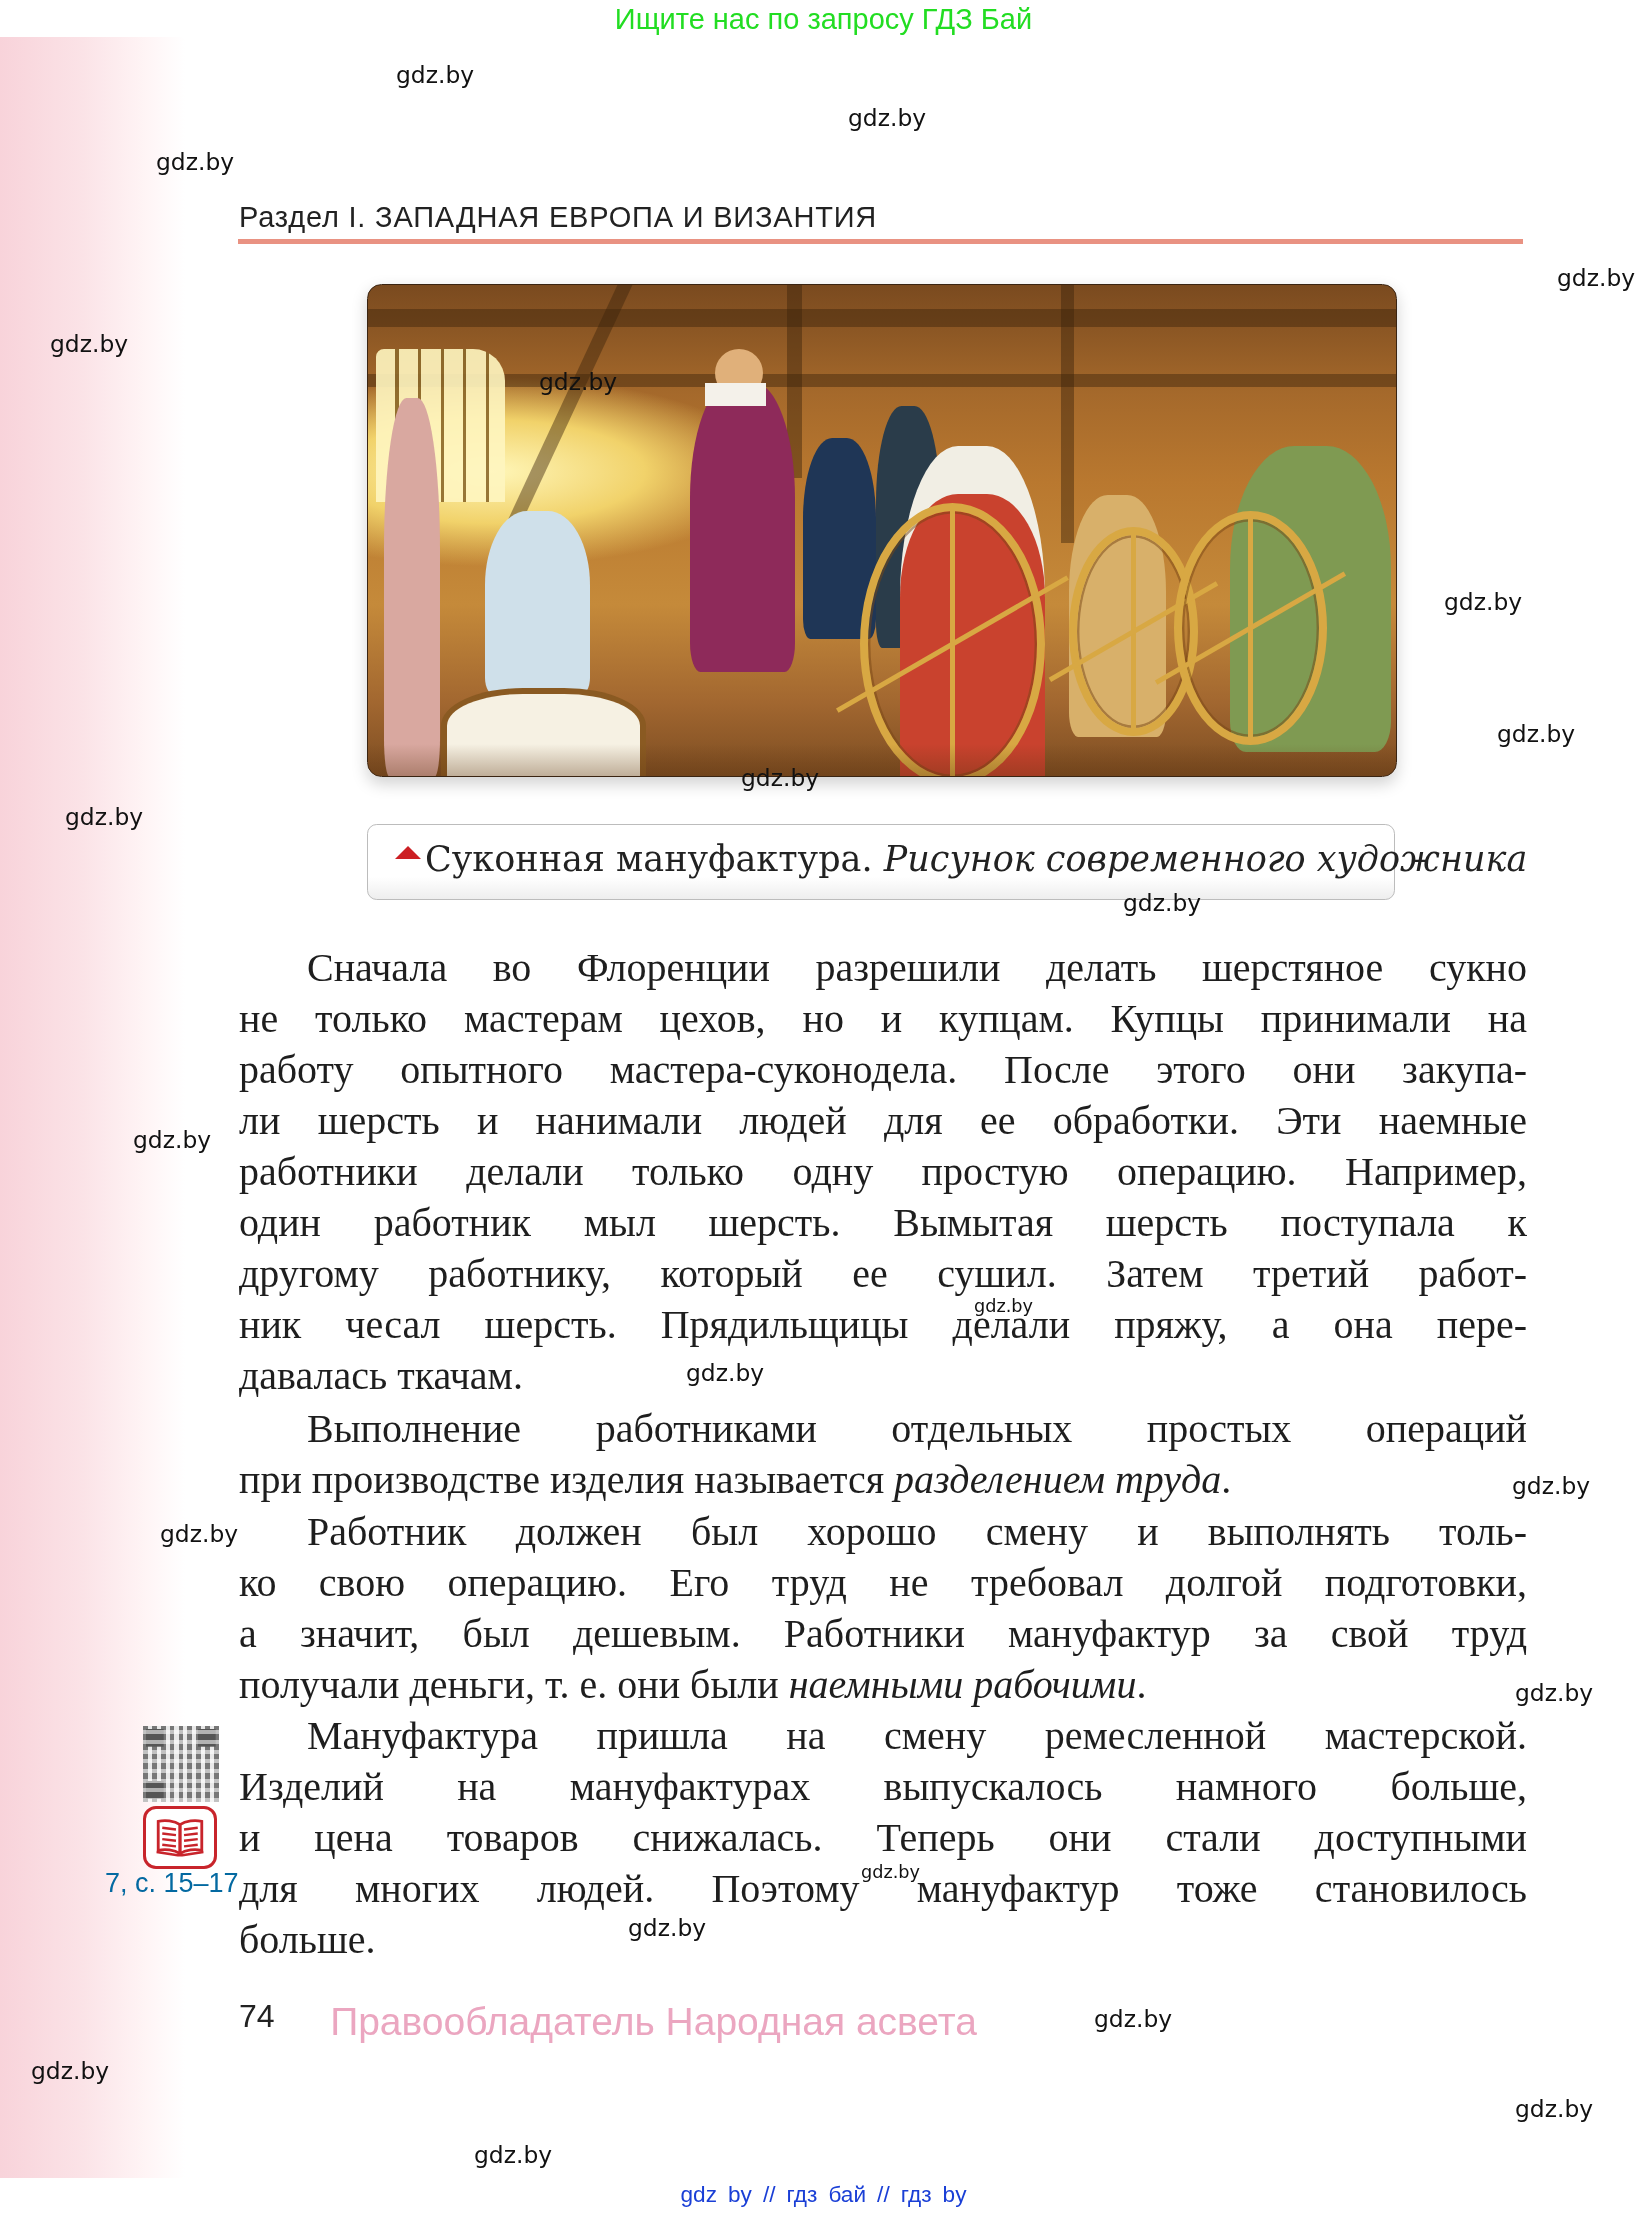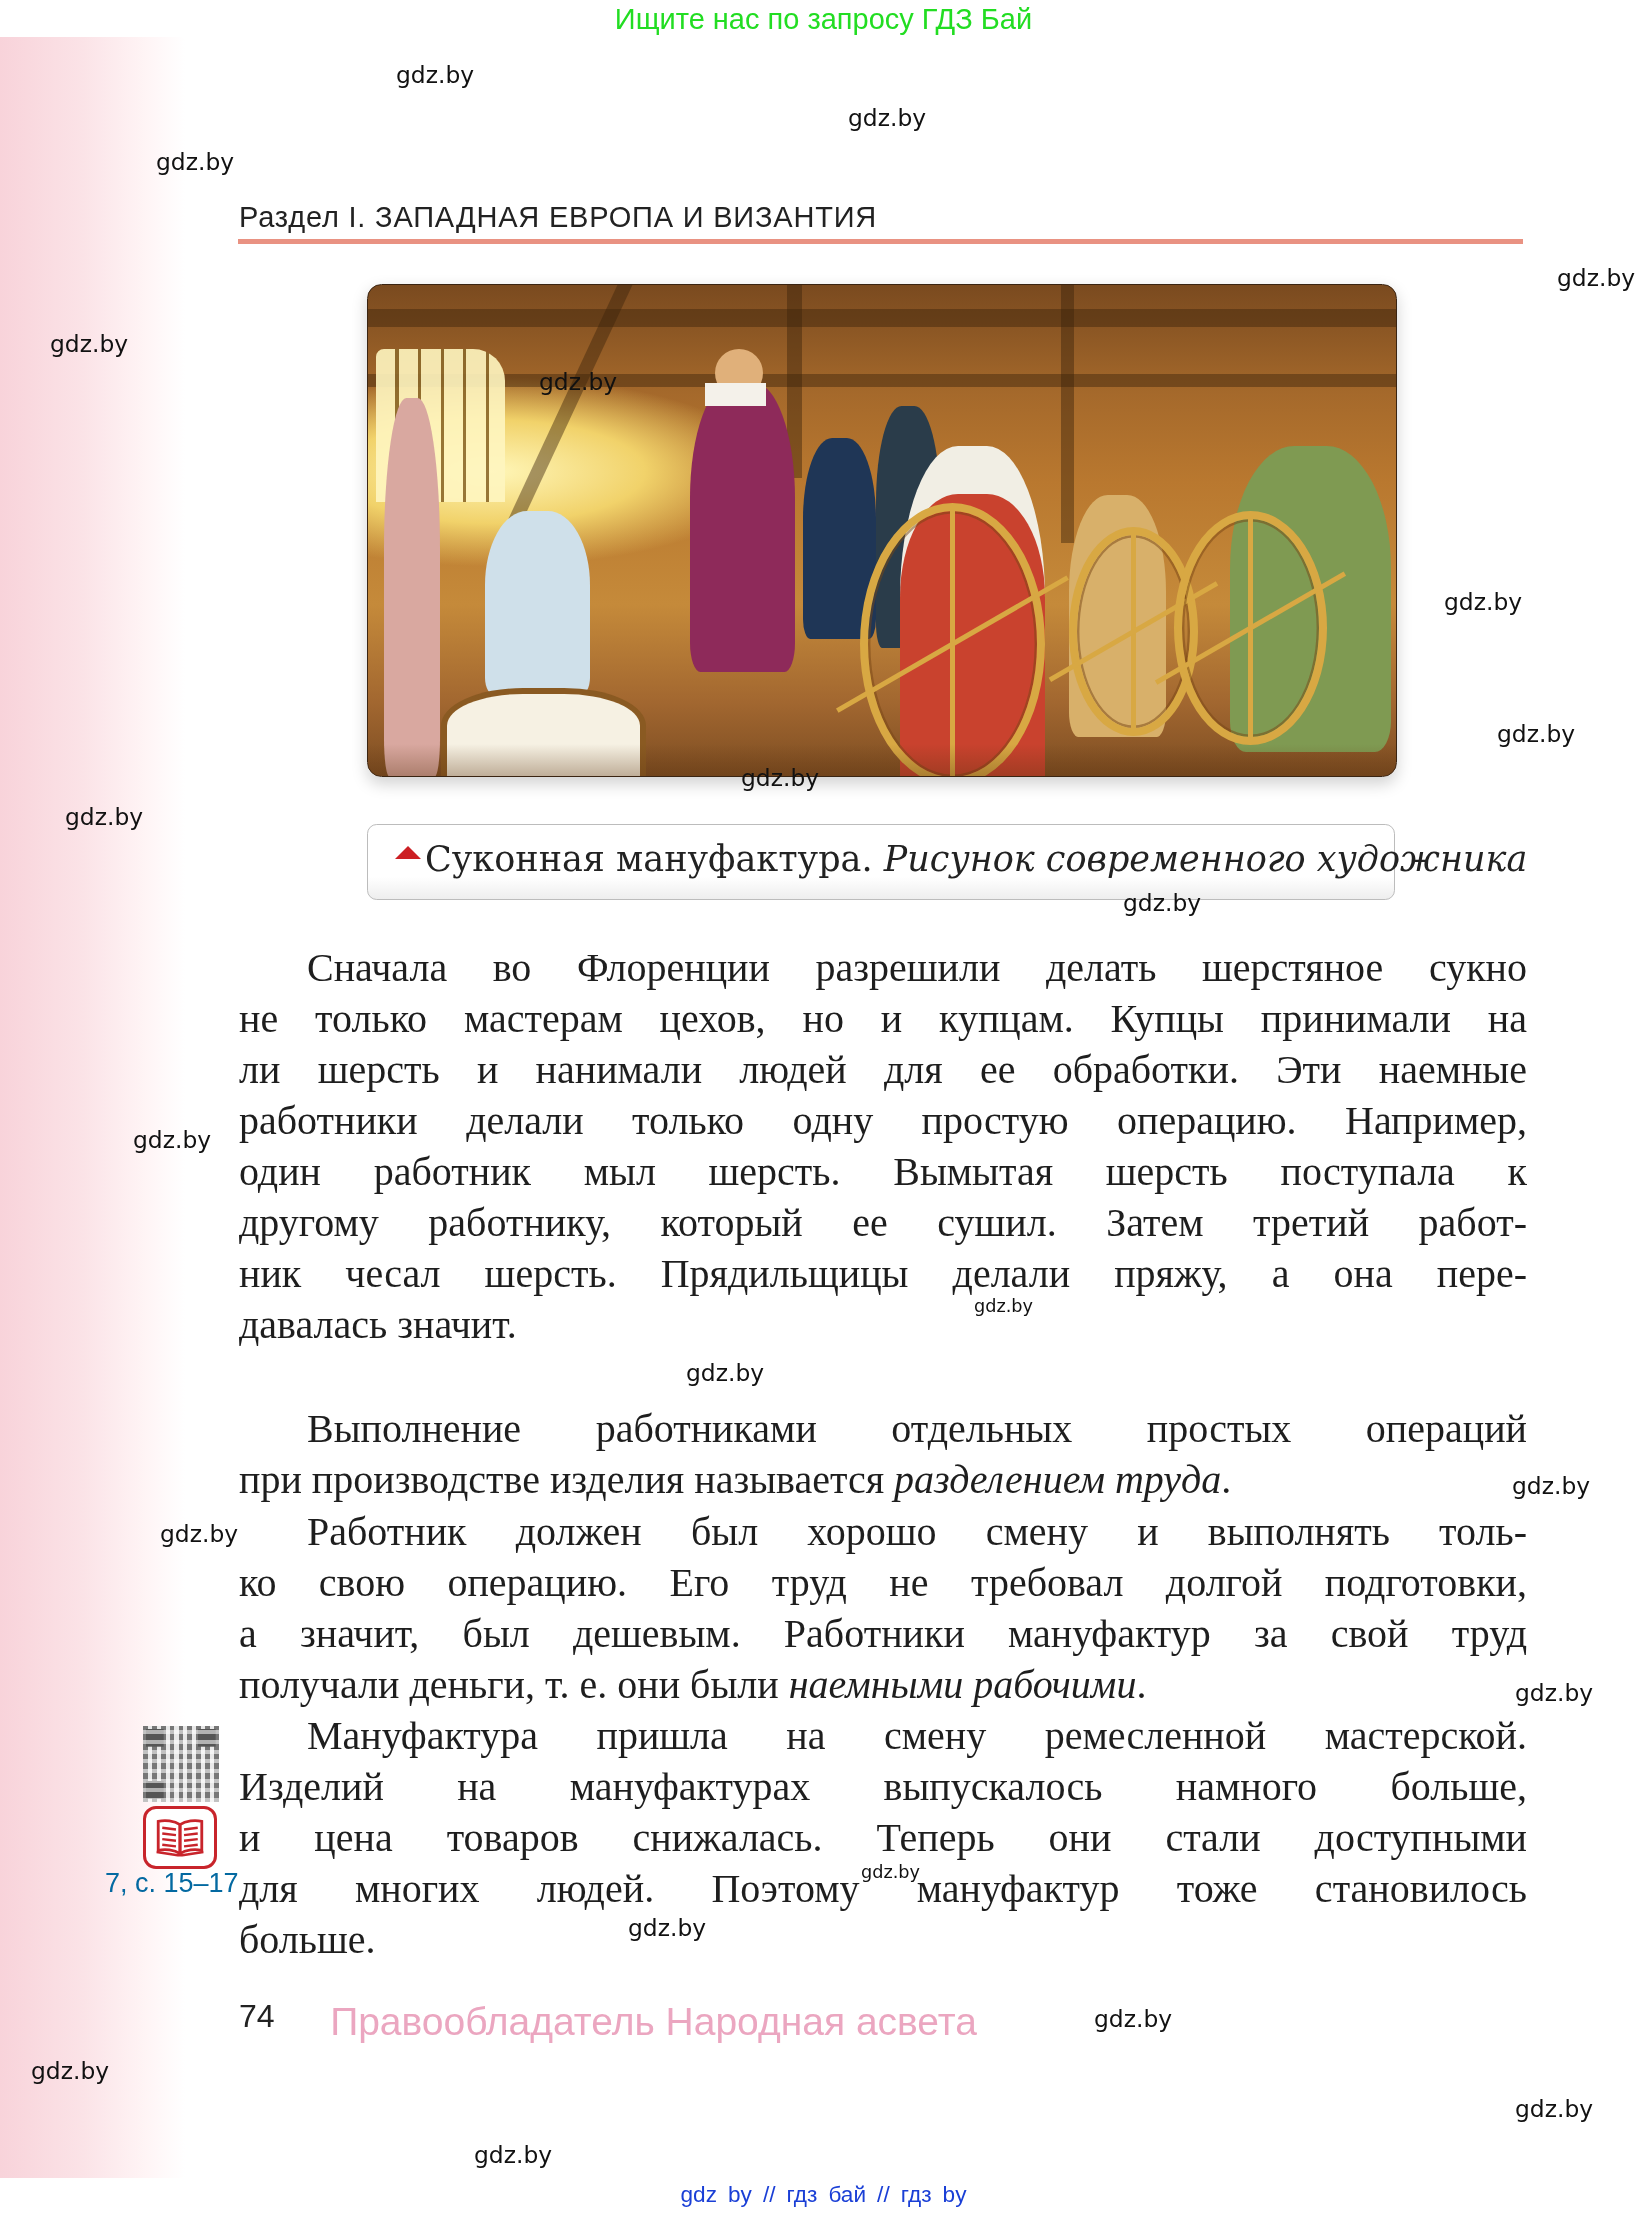--- a/index.html
+++ b/index.html
@@ -146,26 +146,27 @@
   <div class="caption-box"></div>
   <div class="caption-triangle"></div>
   <div class="caption-text">
     <span>Суконная мануфактура.</span>
     <i>Рисунок современного художника</i>
   </div>
 
   <div class="body-text" style="top:942px;">
     <div class="line indent">Сначала во Флоренции разрешили делать шерстяное сукно</div>
     <div class="line">не только мастерам цехов, но и купцам. Купцы принимали на</div>
+    <div class="line">работу опытного мастера-суконодела. После этого они закупа-</div>
     <div class="line">ли шерсть и нанимали людей для ее обработки. Эти наемные</div>
     <div class="line">работники делали только одну простую операцию. Например,</div>
     <div class="line">один работник мыл шерсть. Вымытая шерсть поступала к</div>
     <div class="line">другому работнику, который ее сушил. Затем третий работ-</div>
     <div class="line">ник чесал шерсть. Прядильщицы делали пряжу, а она пере-</div>
-    <div class="line last">давалась значит.</div>
+    <div class="line last">давалась ткачам.</div>
   </div>
 
   <div class="body-text" style="top:1403px;">
     <div class="line indent">Выполнение работниками отдельных простых операций</div>
     <div class="line last"><span>при производстве изделия называется </span><i>разделением труда</i><span>.</span></div>
   </div>
 
   <div class="body-text" style="top:1506px;">
     <div class="line indent">Работник должен был хорошо смену и выполнять толь-</div>
     <div class="line">ко свою операцию. Его труд не требовал долгой подготовки,</div>

